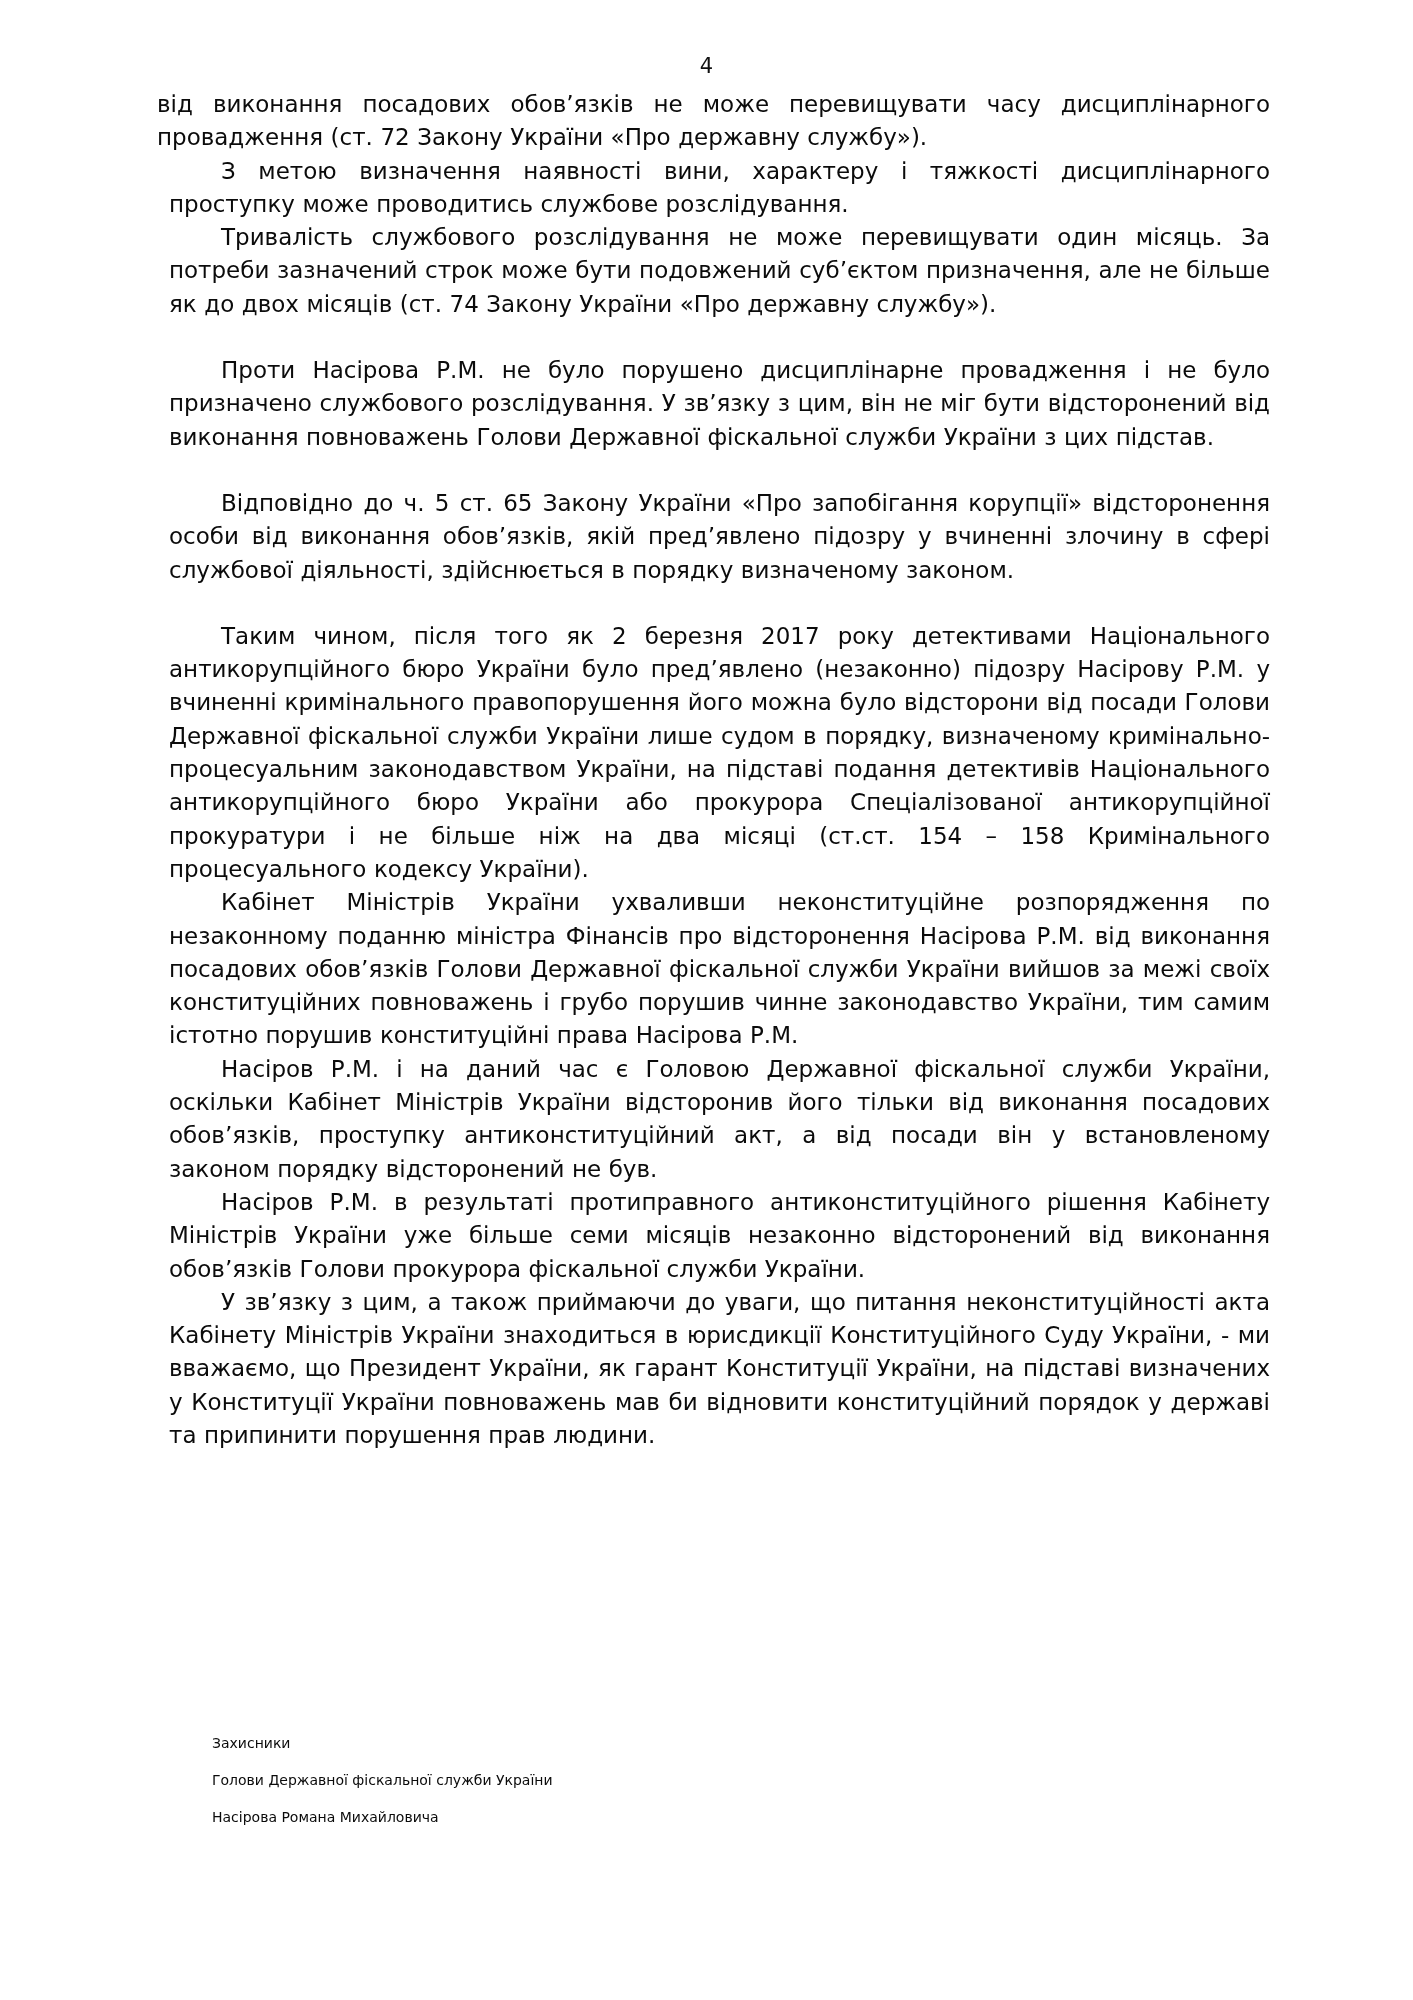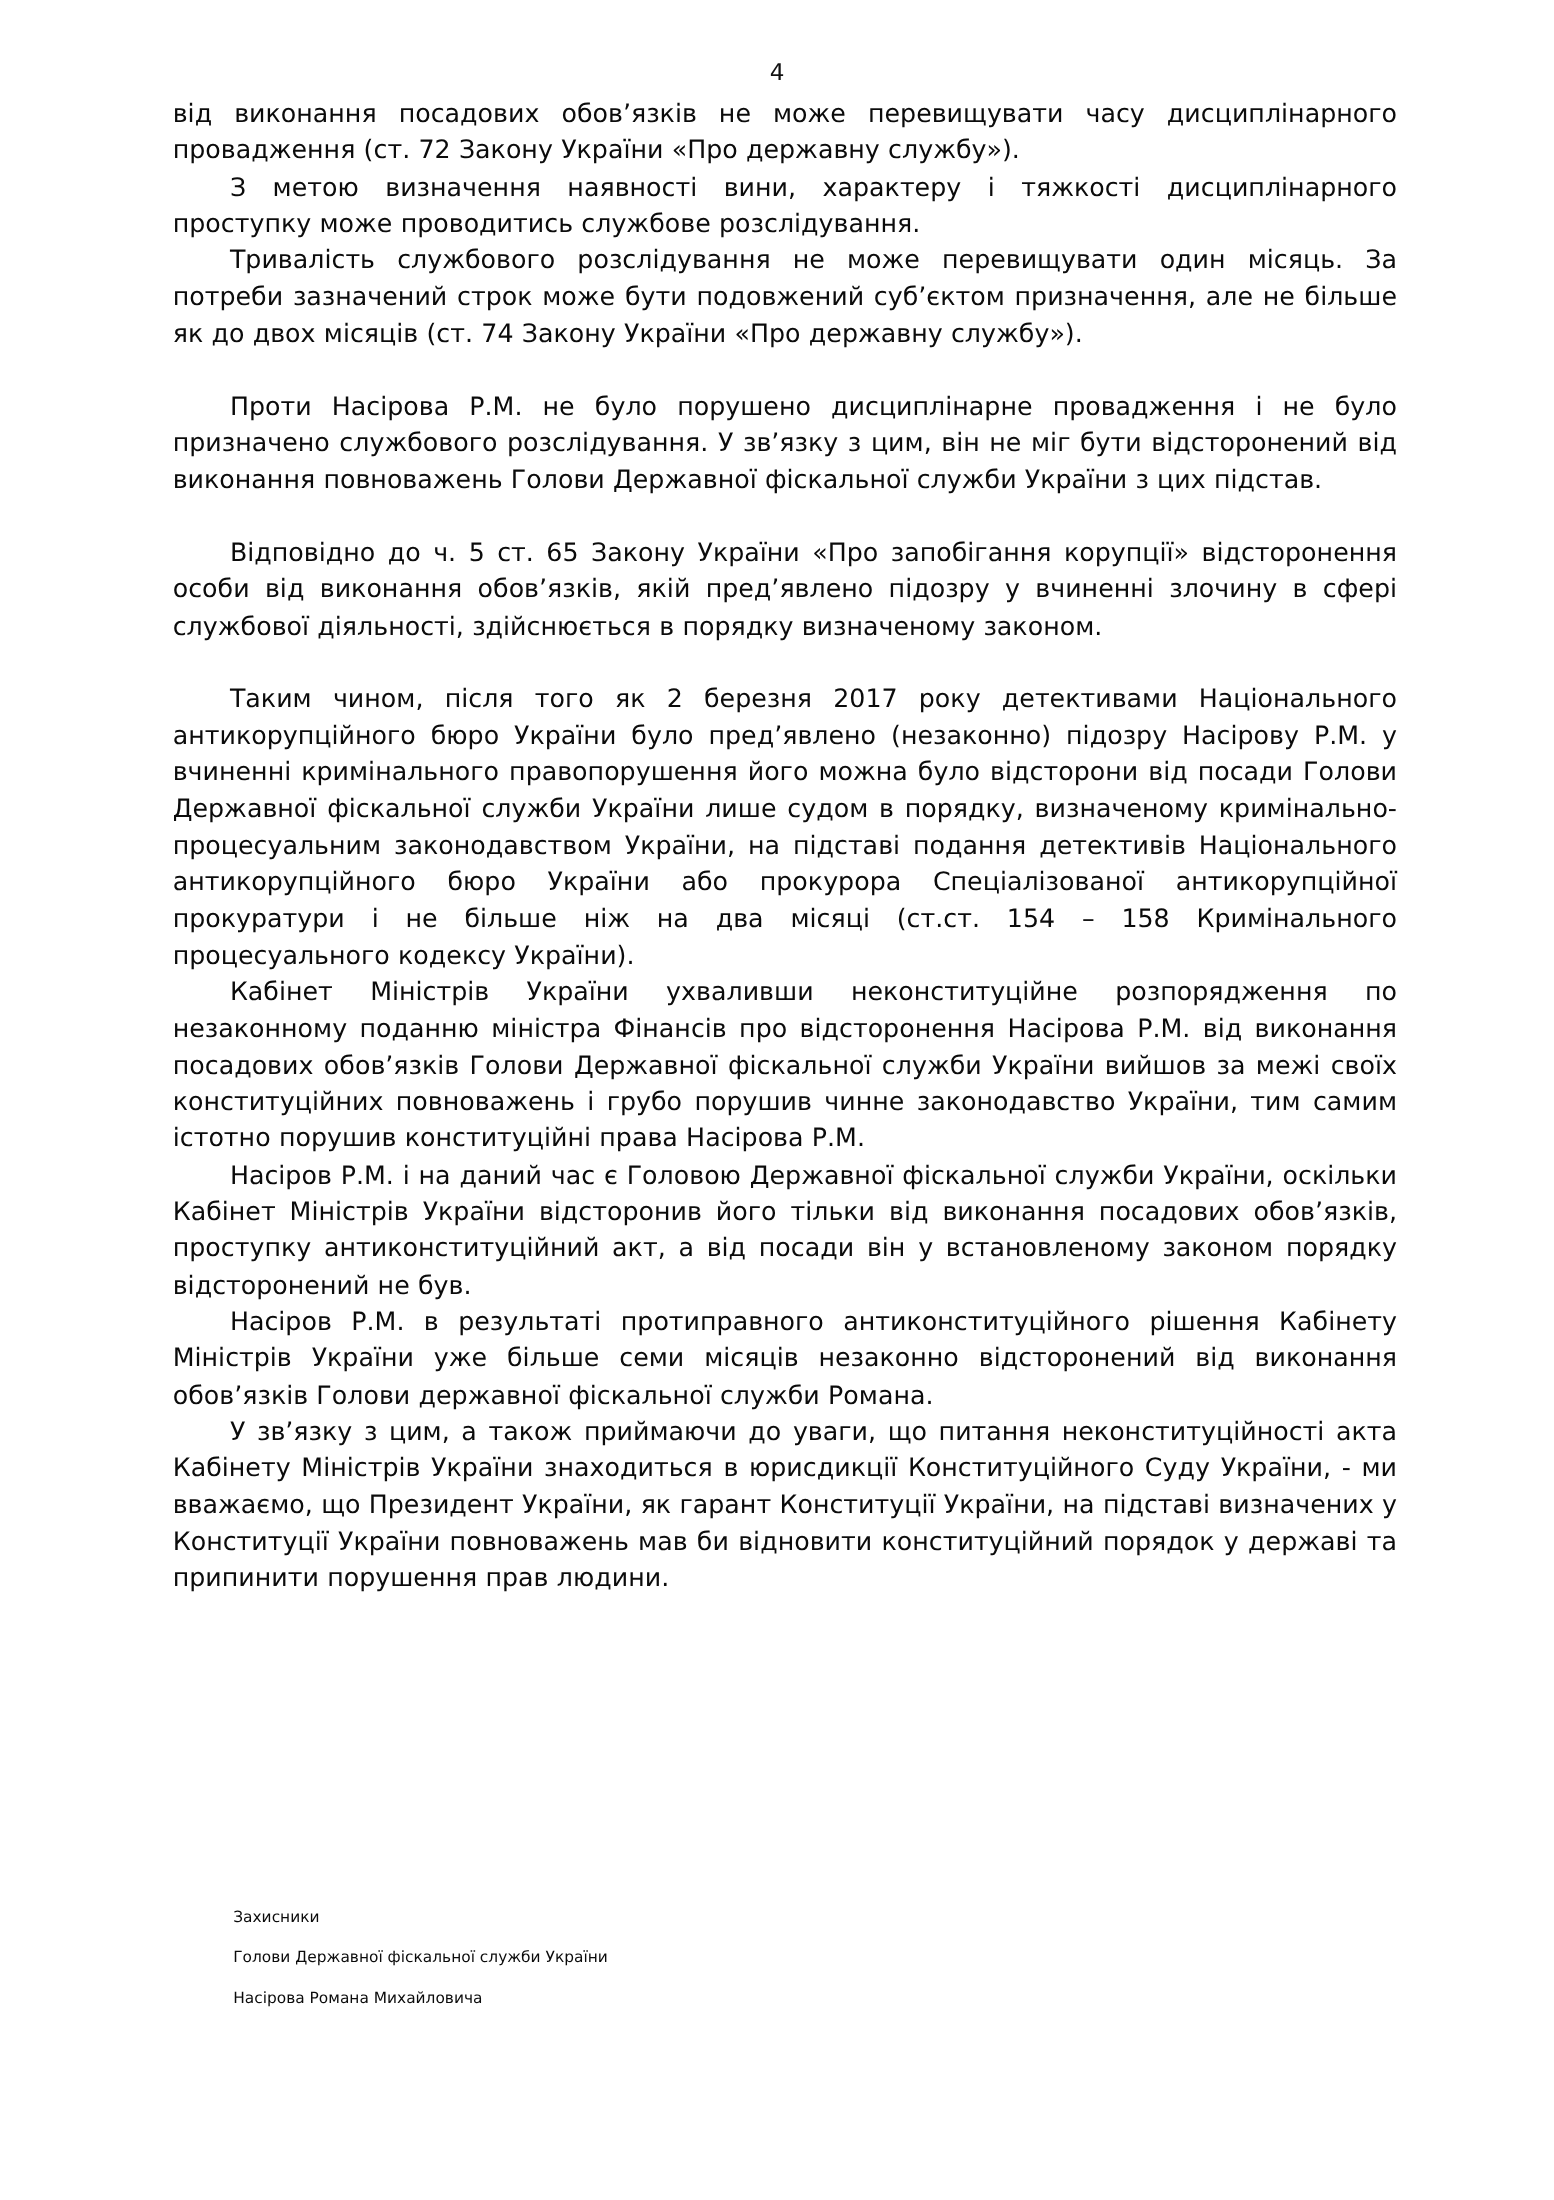--- a/index.html
+++ b/index.html
@@ -47,20 +47,21 @@
     text-align: justify;
     text-justify: inter-word;
     font-size: 23px;
     line-height: 33.3px;
     color: #0b0b0b;
     word-spacing: 0.2px;
     hyphens: none;
   }
   p.para.indent {
     text-indent: 52px;
+    margin-left: 12px;
   }
   .gap-md { height: 33px; }
 
   .signature {
     position: absolute;
     left: 212px;
     top: 1725px;
     width: 900px;
   }
   .signature .sig-line {
@@ -89,21 +90,21 @@
 
     <div class="gap-md"></div>
 
     <p class="para indent">Відповідно до ч. 5 ст. 65 Закону України «Про запобігання корупції» відсторонення особи від виконання обов’язків, якій пред’явлено підозру у вчиненні злочину в сфері службової діяльності, здійснюється в порядку визначеному законом.</p>
 
     <div class="gap-md"></div>
 
     <p class="para indent">Таким чином, після того як 2 березня 2017 року детективами Національного антикорупційного бюро України було пред’явлено (незаконно) підозру Насірову Р.М. у вчиненні кримінального правопорушення його можна було відсторони від посади Голови Державної фіскальної служби України лише судом в порядку, визначеному кримінально-процесуальним законодавством України, на підставі подання детективів Національного антикорупційного бюро України або прокурора Спеціалізованої антикорупційної прокуратури і не більше ніж на два місяці (ст.ст. 154 – 158 Кримінального процесуального кодексу України).</p>
     <p class="para indent">Кабінет Міністрів України ухваливши неконституційне розпорядження по незаконному поданню міністра Фінансів про відсторонення Насірова Р.М. від виконання посадових обов’язків Голови Державної фіскальної служби України  вийшов за межі своїх конституційних повноважень і грубо порушив чинне законодавство України, тим самим істотно порушив конституційні права Насірова Р.М.</p>
     <p class="para indent">Насіров Р.М. і на даний час є Головою Державної фіскальної служби України, оскільки Кабінет Міністрів України відсторонив його тільки від виконання посадових обов’язків, проступку антиконституційний акт, а від посади він у встановленому законом порядку відсторонений не був.</p>
-    <p class="para indent">Насіров Р.М. в результаті протиправного антиконституційного рішення Кабінету Міністрів України уже більше семи місяців незаконно відсторонений від виконання обов’язків Голови державної фіскальної служби Романа.</p>
+    <p class="para indent">Насіров Р.М. в результаті протиправного антиконституційного рішення Кабінету Міністрів України уже більше семи місяців незаконно відсторонений від виконання обов’язків Голови прокурора фіскальної служби України.</p>
     <p class="para indent">У зв’язку з цим, а також приймаючи до уваги, що питання неконституційності акта Кабінету Міністрів України знаходиться в юрисдикції Конституційного Суду України, - ми вважаємо, що Президент України, як гарант Конституції України, на підставі визначених у Конституції України повноважень мав би відновити конституційний порядок у державі та припинити порушення прав людини.</p>
 
   </div>
 
   <div class="signature">
     <div class="sig-line">Захисники</div>
     <div class="sig-line">Голови Державної фіскальної служби України</div>
     <div class="sig-line">Насірова Романа Михайловича</div>
   </div>
 

